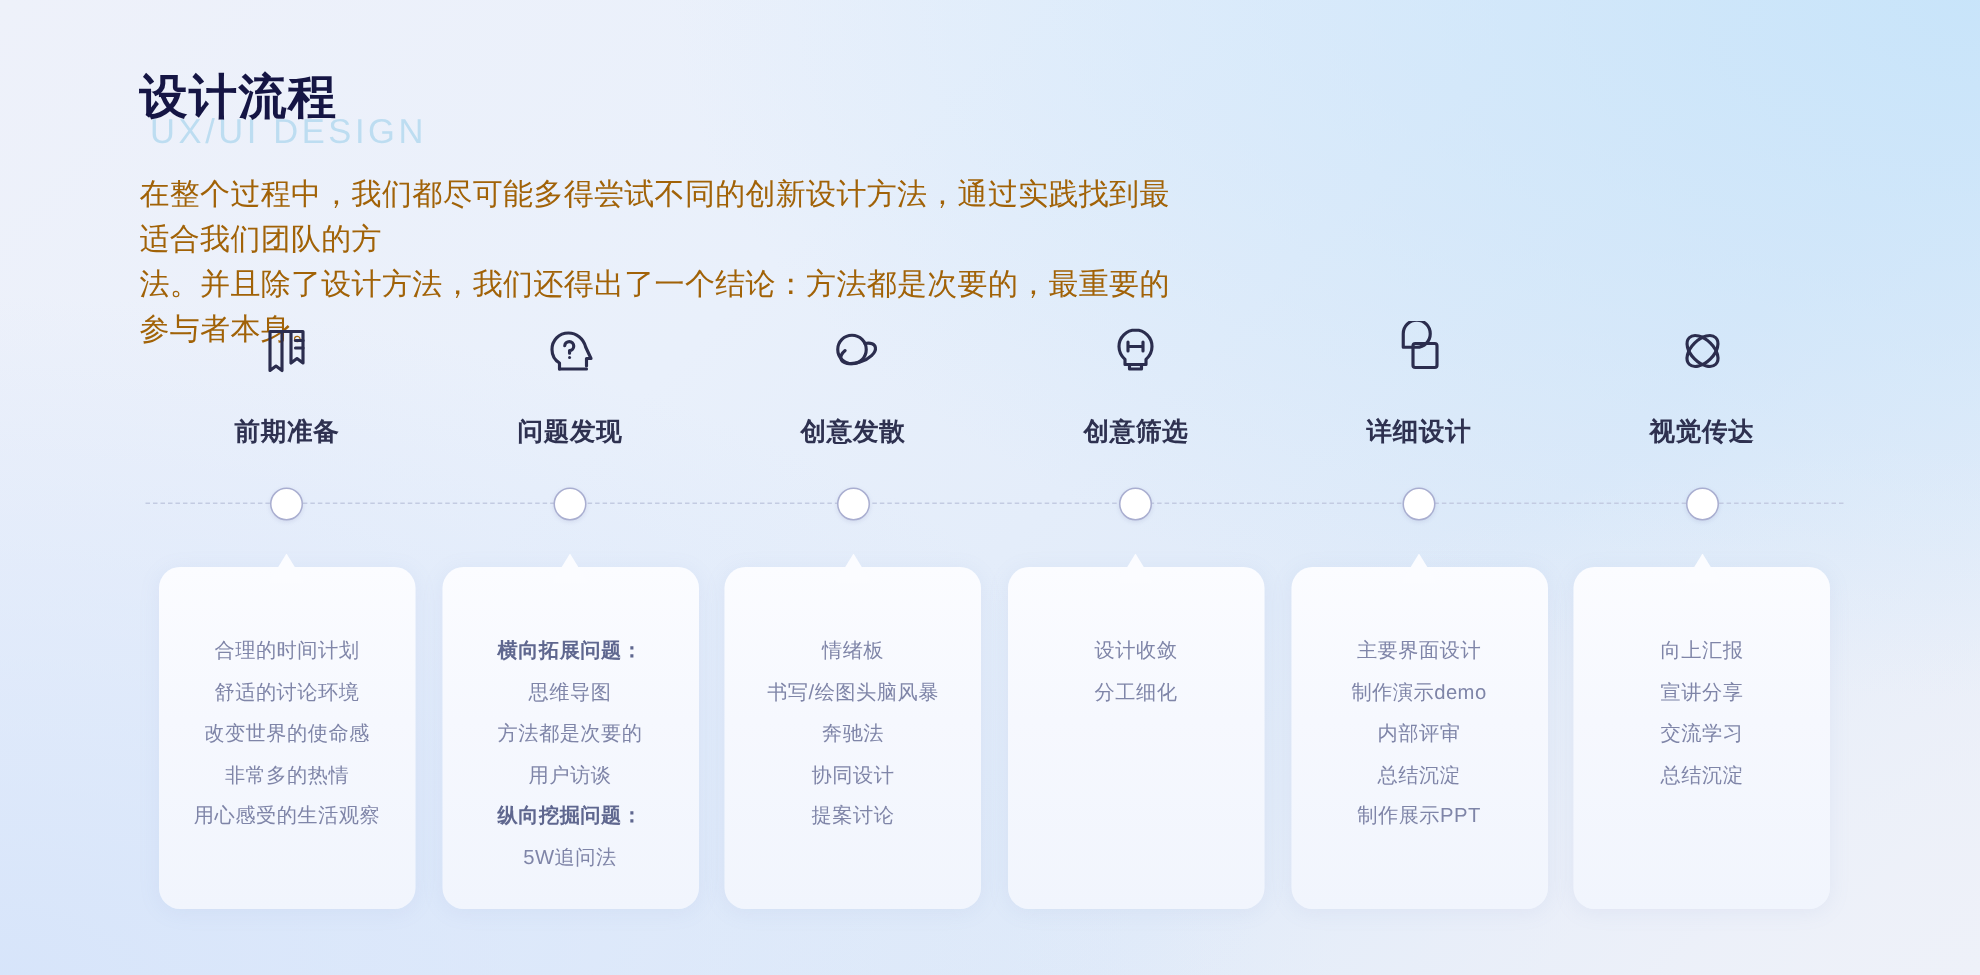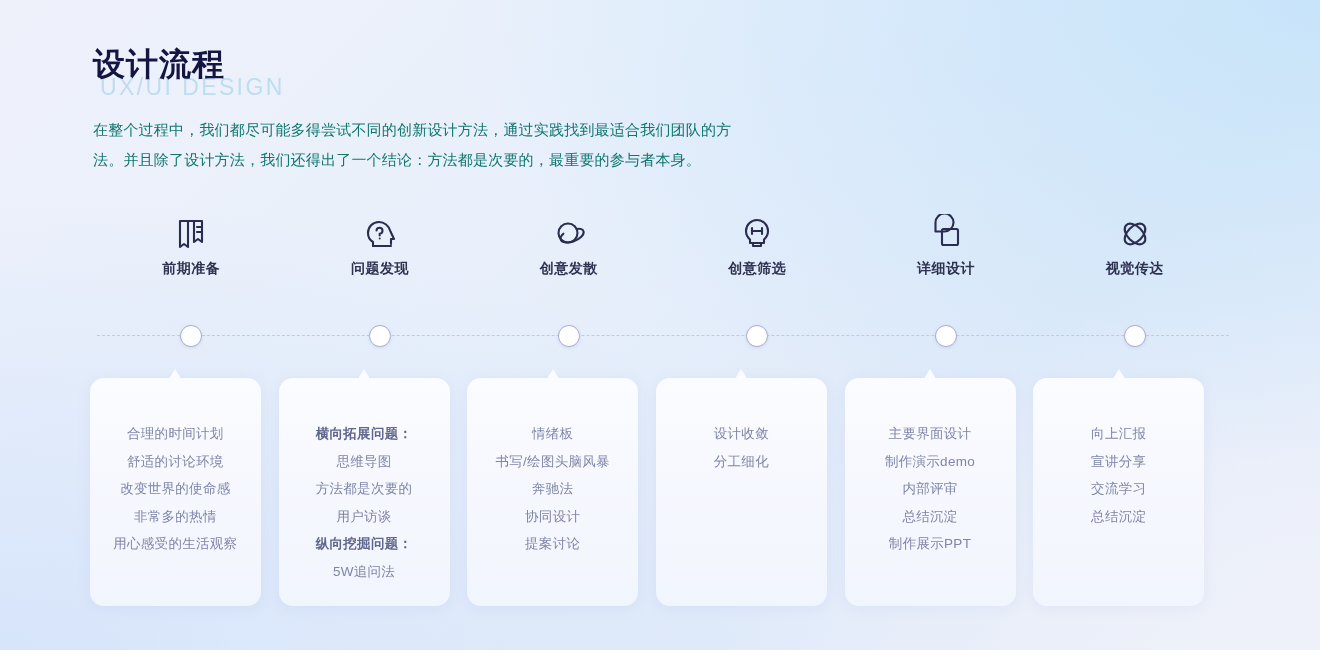--- a/index.html
+++ b/index.html
@@ -59,23 +59,23 @@
     letter-spacing: 2.4px;
     color: #bdddf1;
     z-index: 1;
     white-space: nowrap;
   }
 
   .desc {
     position: absolute;
     left: 93px;
     top: 115px;
-    font-size: 15px;
+    font-size: 20px;
     line-height: 30px;
-    color: #0f766e;
+    color: #a16207;
     letter-spacing: 0.2px;
     width: 700px;
   }
   .desc p { margin: 0; }
 
   
   .steps {
     position: absolute;
     left: 97px;
     top: 212px;
@@ -93,22 +93,22 @@
     width: 44px;
     height: 44px;
     display: flex;
     align-items: center;
     justify-content: center;
     color: #2b2d4e;
   }
   .step-icon svg { display: block; }
 
   .step-label {
-    margin-top: 4px;
-    font-size: 14px;
+    margin-top: 20px;
+    font-size: 17px;
     font-weight: 700;
     color: #2e3150;
     letter-spacing: 0.5px;
   }
 
   
   .timeline {
     position: absolute;
     left: 97px;
     top: 324px;
@@ -138,21 +138,21 @@
     height: 22px;
     border-radius: 50%;
     background: #ffffff;
     border: 1.6px solid #a9aed0;
     box-shadow: 0 1px 3px rgba(120,130,180,0.18);
   }
 
   
   .cards {
     position: absolute;
-    left: 81px;
+    left: 97px;
     top: 368px;
     width: 1132px;
     display: flex;
   }
   .card-slot {
     width: 193.5px;
     display: flex;
     justify-content: center;
   }
   .card {

